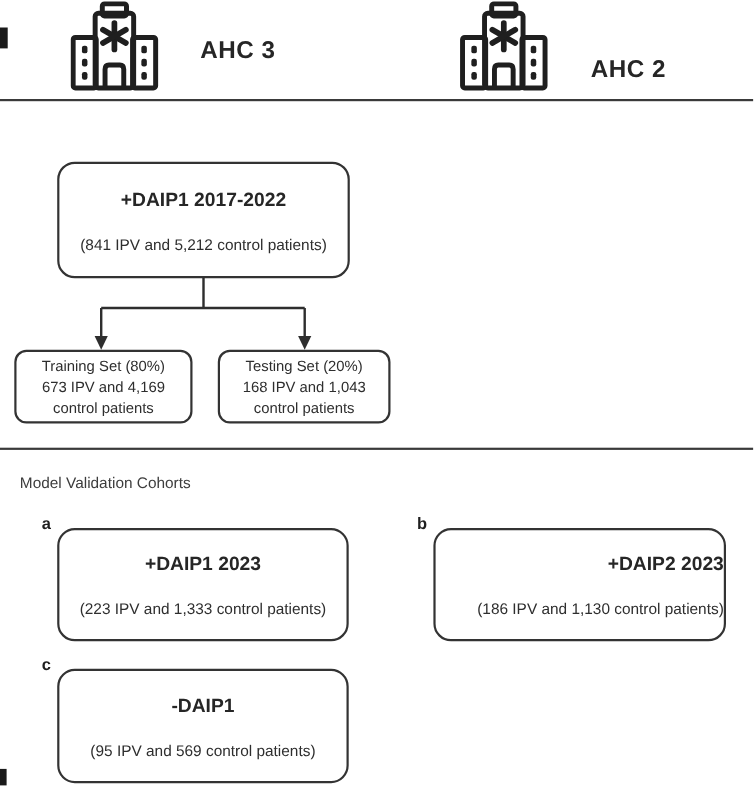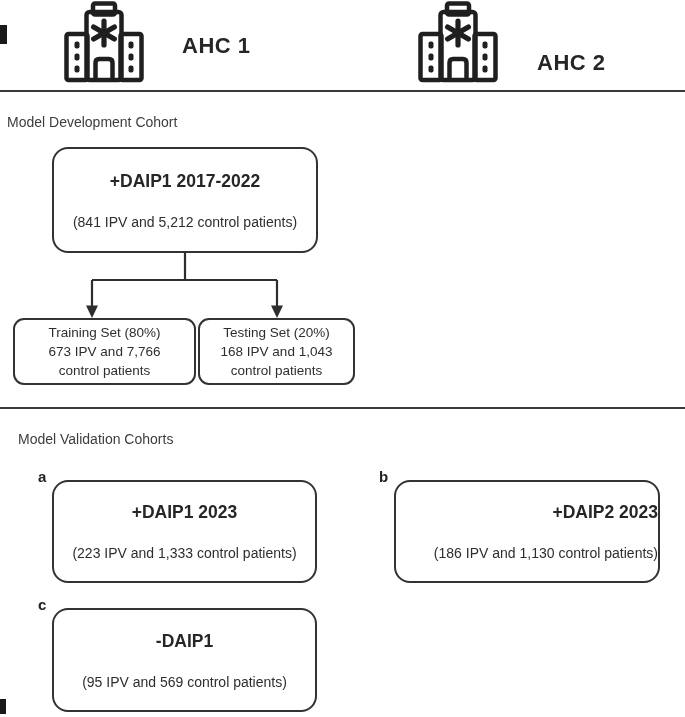--- a/index.html
+++ b/index.html
@@ -50,21 +50,21 @@
     </g>
     <g fill="#1f1f1f">
       <rect x="10.5" y="40.5" width="5" height="7" rx="2"></rect>
       <rect x="10.5" y="52.5" width="5" height="7" rx="2"></rect>
       <rect x="10.5" y="64.5" width="5" height="7" rx="2"></rect>
       <rect x="64.5" y="40.5" width="5" height="7" rx="2"></rect>
       <rect x="64.5" y="52.5" width="5" height="7" rx="2"></rect>
       <rect x="64.5" y="64.5" width="5" height="7" rx="2"></rect>
     </g>
   </svg>
-  <div class="site-label" style="left:182px; top:33px;">AHC 1</div>
+  <div class="site-label" style="left:182px; top:33px;">AHC 3</div>
 
   <svg class="hospital" style="left:418px; top:1px;" width="82" height="82" viewBox="0 0 82 82" aria-hidden="true">
     <g fill="none" stroke="#1f1f1f" stroke-width="4.5" stroke-linejoin="round">
       <rect x="29" y="2.5" width="22" height="11" rx="2"></rect>
       <rect x="22.5" y="11" width="35" height="68" rx="3"></rect>
       <rect x="2.5" y="33" width="21" height="46" rx="2"></rect>
       <rect x="56.5" y="33" width="21" height="46" rx="2"></rect>
       <path d="M31.5 79 L31.5 62 Q31.5 58 35 58 L45 58 Q48.5 58 48.5 62 L48.5 79"></path>
     </g>
     <g stroke="#1f1f1f" stroke-width="5.2" stroke-linecap="round">
@@ -78,38 +78,37 @@
       <rect x="10.5" y="64.5" width="5" height="7" rx="2"></rect>
       <rect x="64.5" y="40.5" width="5" height="7" rx="2"></rect>
       <rect x="64.5" y="52.5" width="5" height="7" rx="2"></rect>
       <rect x="64.5" y="64.5" width="5" height="7" rx="2"></rect>
     </g>
   </svg>
   <div class="site-label" style="left:537px; top:50px;">AHC 2</div>
 
   <div class="hr" style="top:90px;"></div>
 
-  <div class="section-label" style="left:7px; top:114px;">Model Development Cohort</div>
 
   <div class="rbox big" style="left:52px; top:147px; width:266px; height:106px;">
     <div class="title">+DAIP1 2017-2022</div>
     <div class="subtitle">(841 IPV and 5,212 control patients)</div>
   </div>
 
   <svg class="connector" width="210" height="68" viewBox="0 0 210 68" aria-hidden="true">
     <g stroke="#2e2e2e" stroke-width="2.2" fill="none">
       <path d="M105 0 L105 28 M12 28 L197 28 M12 28 L12 55 M197 28 L197 55"></path>
     </g>
     <path d="M12 66 L6 53.5 L18 53.5 Z" fill="#2e2e2e"></path>
     <path d="M197 66 L191 53.5 L203 53.5 Z" fill="#2e2e2e"></path>
   </svg>
 
-  <div class="rbox small" style="left:13px; top:318px; width:183px; height:67px;">
+  <div class="rbox small" style="left:13px; top:318px; width:162px; height:67px;">
     <div class="line">Training Set (80%)</div>
-    <div class="line">673 IPV and 7,766</div>
+    <div class="line">673 IPV and 4,169</div>
     <div class="line">control patients</div>
   </div>
 
   <div class="rbox small" style="left:198px; top:318px; width:157px; height:67px;">
     <div class="line">Testing Set (20%)</div>
     <div class="line">168 IPV and 1,043</div>
     <div class="line">control patients</div>
   </div>
 
   <div class="hr" style="top:407px;"></div>

